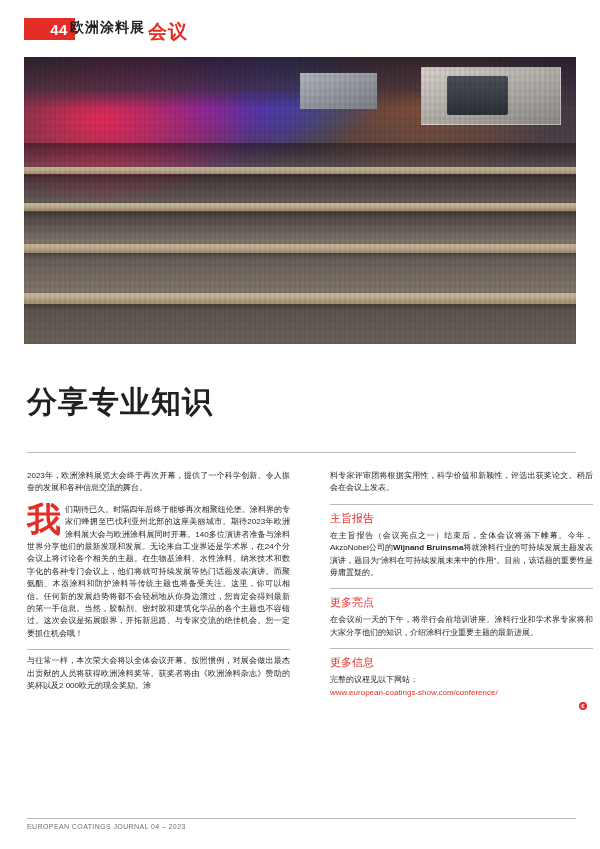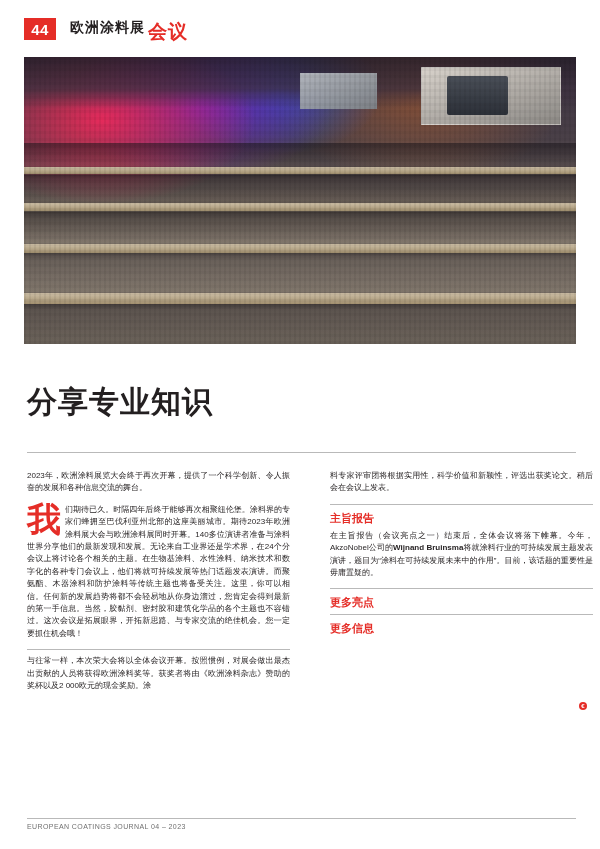--- a/index.html
+++ b/index.html
@@ -23,20 +23,21 @@
     position:absolute;left:0;top:0;width:600px;height:52px;
   }
   .folio-box{
     position:absolute;left:24px;top:18px;
     width:32px;height:22px;
     background:#e52d27;
     color:#ffffff;
     font-size:15px;font-weight:bold;
     display:flex;align-items:center;justify-content:center;
     letter-spacing:0.5px;
+    padding-left:19px;
   }
   .header-sec{
     position:absolute;left:62px;top:19px;
     font-size:14px;font-weight:bold;color:#231f20;
     letter-spacing:1px;
     padding-left:8px;
   }
   .header-sub{
     position:absolute;left:148px;top:19px;
     font-size:19px;font-weight:bold;color:#e52d27;
@@ -125,21 +126,21 @@
 
   .dropcap{
     float:left;
     font-size:34px;line-height:26px;
     color:#e52d27;font-weight:bold;
     margin:2px 4px 0 0;
   }
   p{margin:0 0 9px 0;}
 
   .subhead{
-    font-size:11px;font-weight:bold;color:#e52d27;
+    font-size:11px;font-weight:normal;color:#e52d27;
     margin:6px 0 5px 0;line-height:14px;
   }
   .subhead.dark{color:#231f20;}
   .divider{
     border-top:1px solid #b9b9b9;margin:4px 0 5px 0;
   }
   .link{color:#e52d27;text-decoration:none;word-break:break-all;}
   .bold{font-weight:bold;margin-top:44px;}
 
   .pellet{
@@ -202,21 +203,25 @@
     <p>与往常一样，本次荣大会将以全体会议开幕。按照惯例，对展会做出最杰出贡献的人员将获得欧洲涂料奖等。获奖者将由《欧洲涂料杂志》赞助的奖杯以及2 000欧元的现金奖励。涂</p>
   </div>
 
   <div class="col right">
     <p>料专家评审团将根据实用性，科学价值和新颖性，评选出获奖论文。稍后会在会议上发表。</p>
     <div class="divider"></div>
     <div class="subhead">主旨报告</div>
     <p><span>在主旨报告（会议亮点之一）结束后，全体会议将落下帷幕。今年，AkzoNobel公司的</span><span class="bold">Wijnand Bruinsma</span><span>将就涂料行业的可持续发展主题发表演讲，题目为“涂料在可持续发展未来中的作用”。目前，该话题的重要性是毋庸置疑的。</span></p>
     <div class="divider"></div>
     <div class="subhead">更多亮点</div>
+    <p>在会议前一天的下午，将举行会前培训讲座。涂料行业和学术界专家将和大家分享他们的知识，介绍涂料行业重要主题的最新进展。</p>
     <div class="divider"></div>
     <div class="subhead">更多信息</div>
+    <p><span>完整的议程见以下网站：</span><br>
+      <a class="link" href="#">www.european-coatings-show.com/conference/</a>
+    </p>
     <div class="pellet">€</div>
   </div>
 
   <div class="rule-bottom"></div>
   <div class="footer">EUROPEAN COATINGS JOURNAL 04 – 2023</div>
 
 </div>
 
 </body></html>

